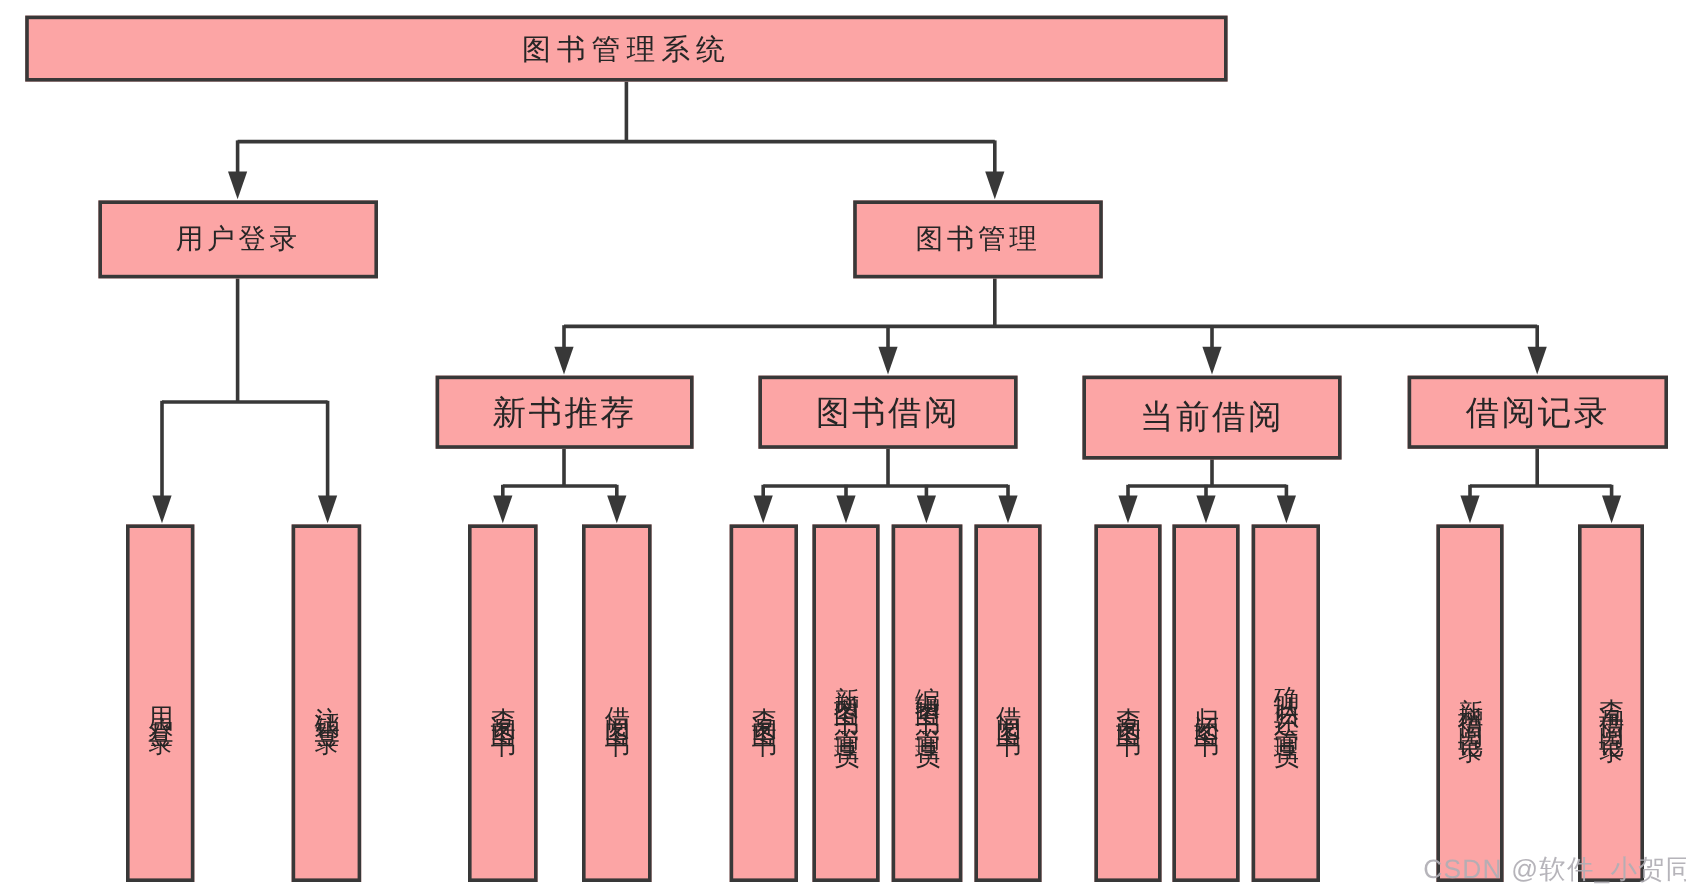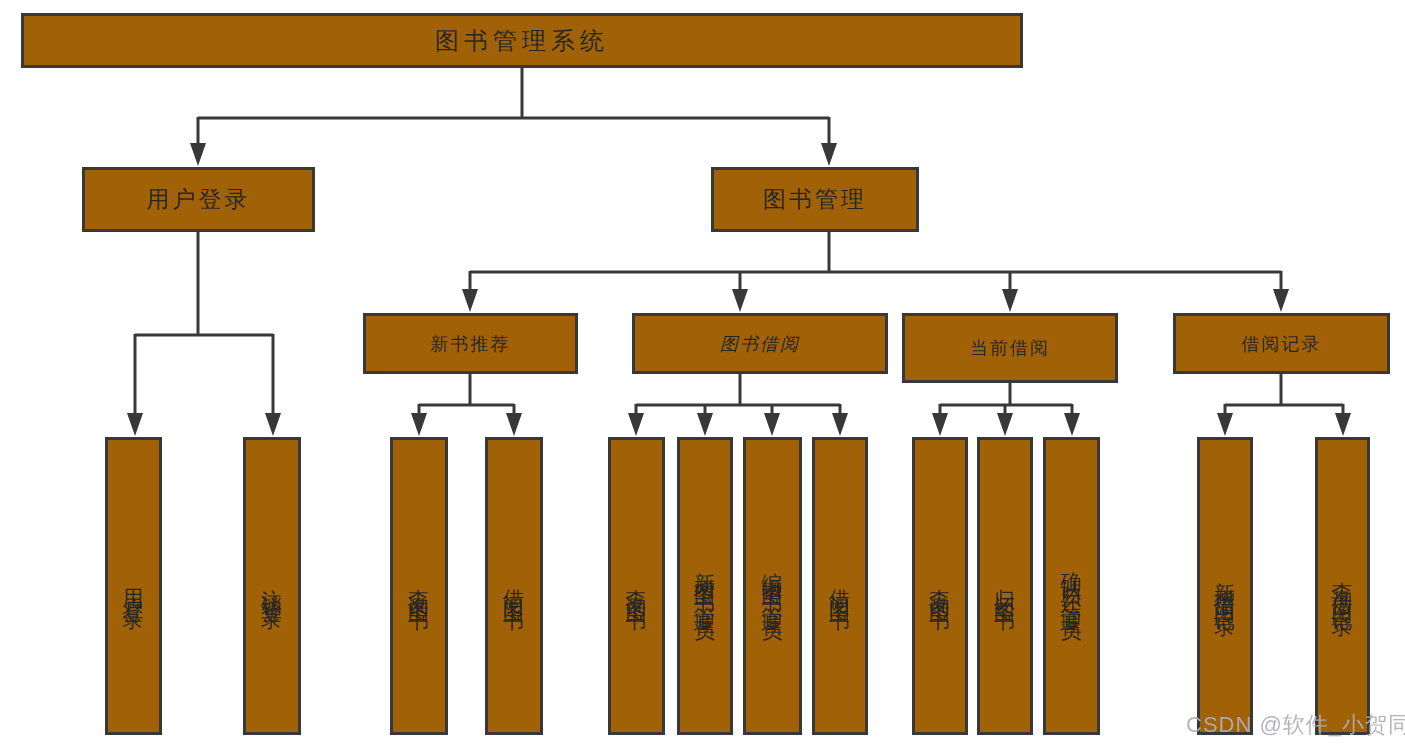--- a/index.html
+++ b/index.html
@@ -8,27 +8,27 @@
     width:1405px;height:747px;
     background:#ffffff;
     font-family:"Liberation Sans",sans-serif;
     overflow:hidden;
   }
   #connectors{position:absolute;left:0;top:0;width:1405px;height:747px;}
   .node{
     position:absolute;
     box-sizing:border-box;
     border:3px solid #383838;
-    background:#a16207;
+    background:#fca5a5;
     display:flex;align-items:center;justify-content:center;
     color:#262626;
   }
   .node-root{font-size:24px;letter-spacing:5px;}
   .node-l2{font-size:23px;letter-spacing:3px;}
-  .node-l3{font-size:18px;letter-spacing:2px;}
+  .node-l3{font-size:28px;letter-spacing:2px;}
   .leaf{
     writing-mode:vertical-rl;
     font-size:21px;
     letter-spacing:7px;
     line-height:1;
     text-align:center;
   }
   .watermark{
     position:absolute;
     left:1186px;top:710px;
@@ -36,21 +36,21 @@
     color:rgba(176,174,180,0.92);
     letter-spacing:1px;
     white-space:nowrap;
     z-index:10;
   }
   
   #n-root{left:21px;top:13px;width:1002px;height:55px;}
   #n-user-login{left:82px;top:167px;width:233px;height:65px;}
   #n-book-mgmt{left:711px;top:167px;width:208px;height:65px;}
   #n-new-books{left:363px;top:313px;width:215px;height:61px;}
-  #n-book-borrow{left:632px;top:313px;width:256px;height:61px;font-style:italic;}
+  #n-book-borrow{left:632px;top:313px;width:216px;height:61px;}
   #n-current-borrow{left:902px;top:313px;width:216px;height:70px;}
   #n-borrow-records{left:1173px;top:313px;width:217px;height:61px;}
   .leaf{top:437px;height:298px;}
   #l-user-login{left:105px;width:57px;}
   #l-logout{left:243px;width:58px;}
   #l-nb-query{left:390px;width:58px;}
   #l-nb-borrow{left:485px;width:58px;}
   #l-bb-query{left:608px;width:57px;}
   #l-bb-add{left:677px;width:56px;}
   #l-bb-edit{left:743px;width:59px;}

